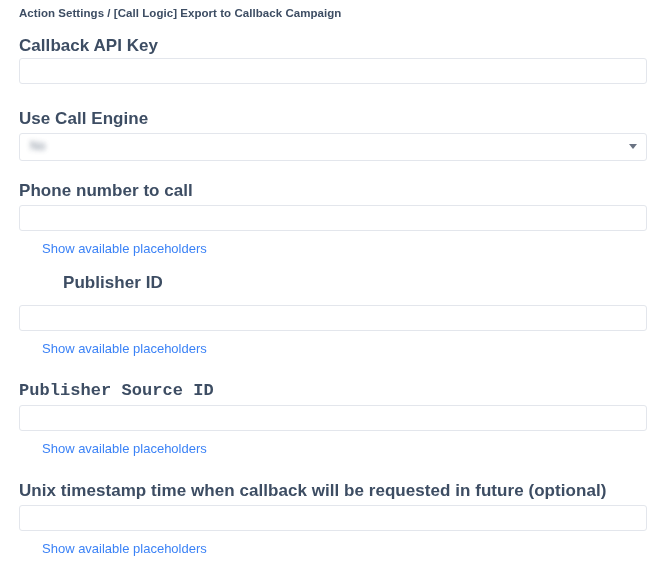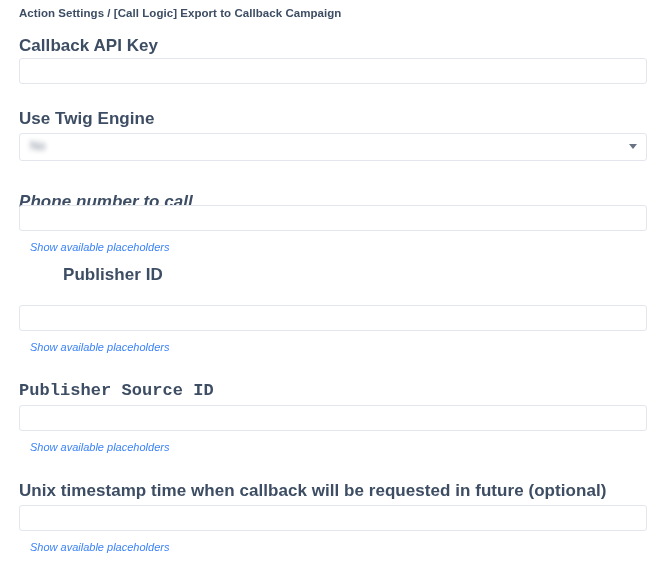--- a/index.html
+++ b/index.html
@@ -80,50 +80,49 @@
     right: 9px;
     top: 10px;
     width: 0;
     height: 0;
     border-left: 4px solid transparent;
     border-right: 4px solid transparent;
     border-top: 5px solid #6a7383;
   }
   .placeholder-link {
     position: absolute;
-    left: 30px;
-    font-size: 11px;
+    left: 42px;
+    font-size: 13px;
     color: #3b82f6;
     text-decoration: none;
     cursor: pointer;
     white-space: nowrap;
-    font-style: italic;
   }
 </style>
 </head>
 <body>
 
 <div class="form-root">
 
   <div class="section-title">Action Settings / [Call Logic] Export to Callback Campaign</div>
 
   <div class="field-label" style="top:36px;">Callback API Key</div>
   <input class="text-input" type="text" style="top: 58px;" placeholder="">
 
-  <div class="field-label" style="top:109px;">Use Twig Engine</div>
+  <div class="field-label" style="top:109px;">Use Call Engine</div>
   <div class="select-wrap" style="top:133px;">
     <span class="select-value">No</span>
     <span class="select-caret"></span>
   </div>
 
-  <div class="field-label" style="top:192px;font-style:italic;">Phone number to call</div>
+  <div class="field-label" style="top:181px;">Phone number to call</div>
   <input class="text-input" type="text" style="top: 205px;" placeholder="">
   <a class="placeholder-link" style="top:241px;">Show available placeholders</a>
 
-  <div class="field-label" style="top:265px;padding-left:44px;">Publisher ID</div>
+  <div class="field-label" style="top:273px;padding-left:44px;">Publisher ID</div>
   <input class="text-input" type="text" style="top: 305px;" placeholder="">
   <a class="placeholder-link" style="top:341px;">Show available placeholders</a>
 
   <div class="field-label" style="top:381px;font-family:Liberation Mono, monospace;">Publisher Source ID</div>
   <input class="text-input" type="text" style="top: 405px;" placeholder="">
   <a class="placeholder-link" style="top:441px;">Show available placeholders</a>
 
   <div class="field-label" style="top:481px;">Unix timestamp time when callback will be requested in future (optional)</div>
   <input class="text-input" type="text" style="top: 505px;" placeholder="">
   <a class="placeholder-link" style="top:541px;">Show available placeholders</a>

